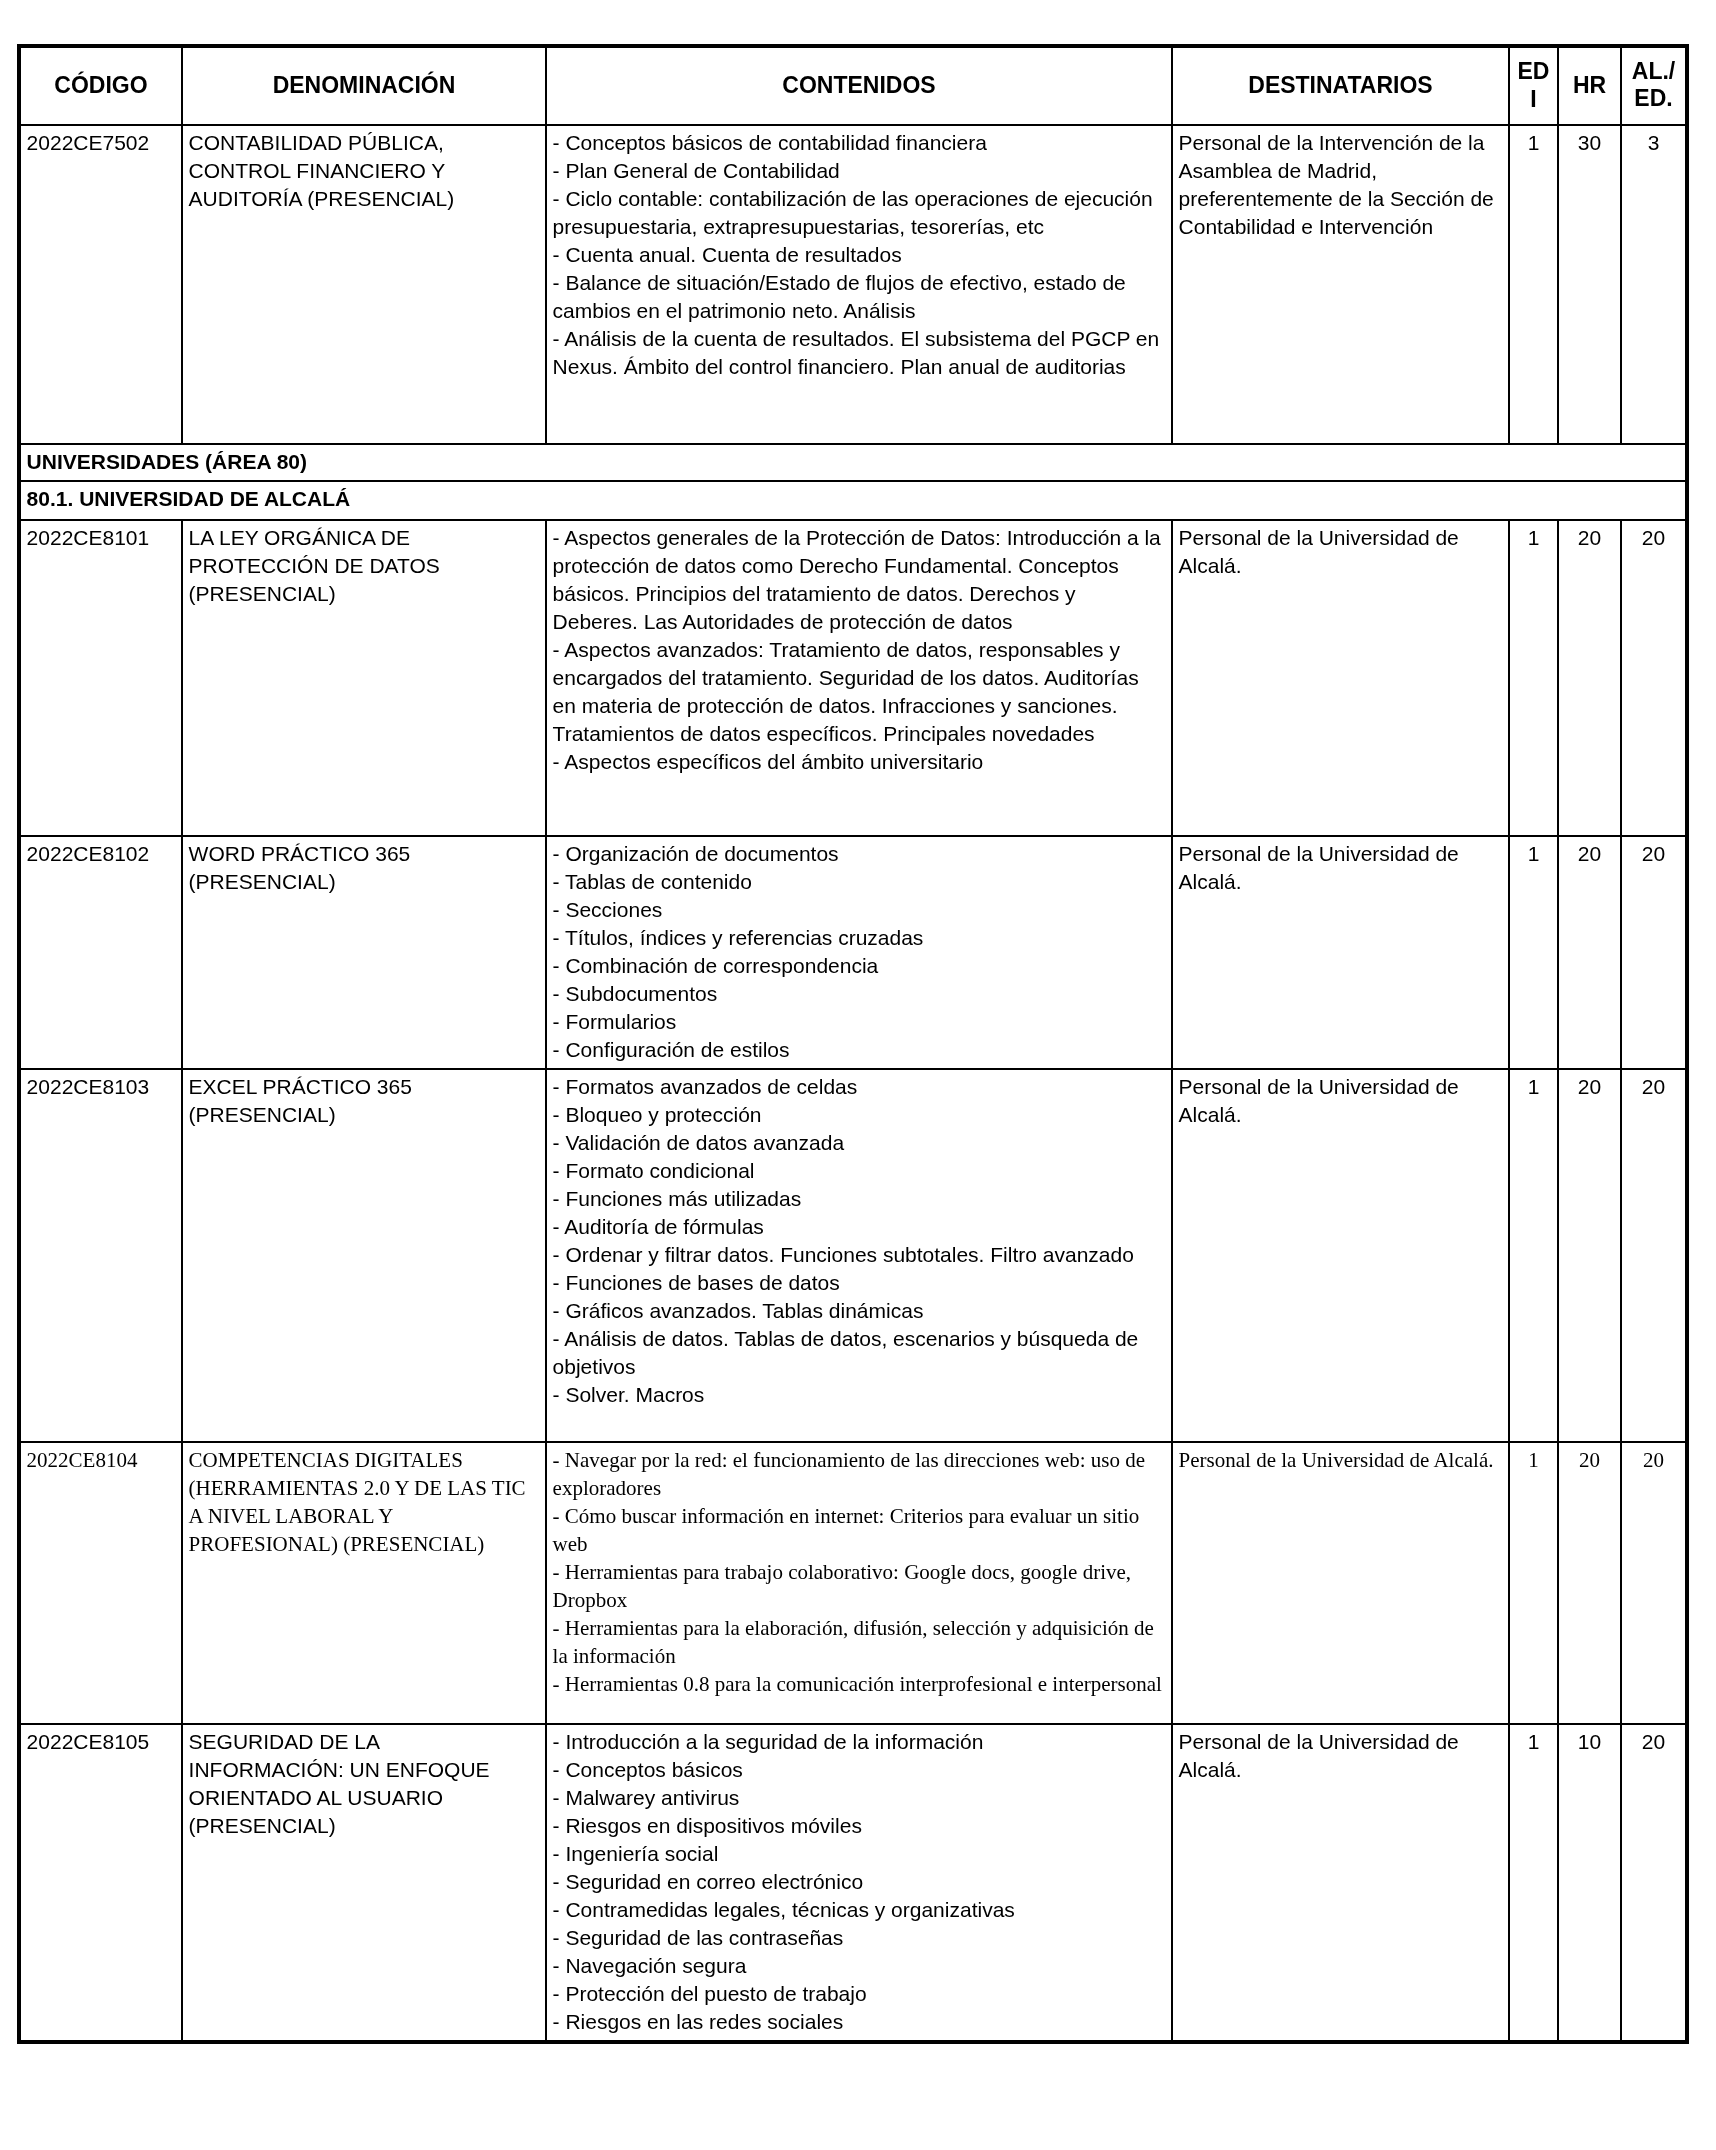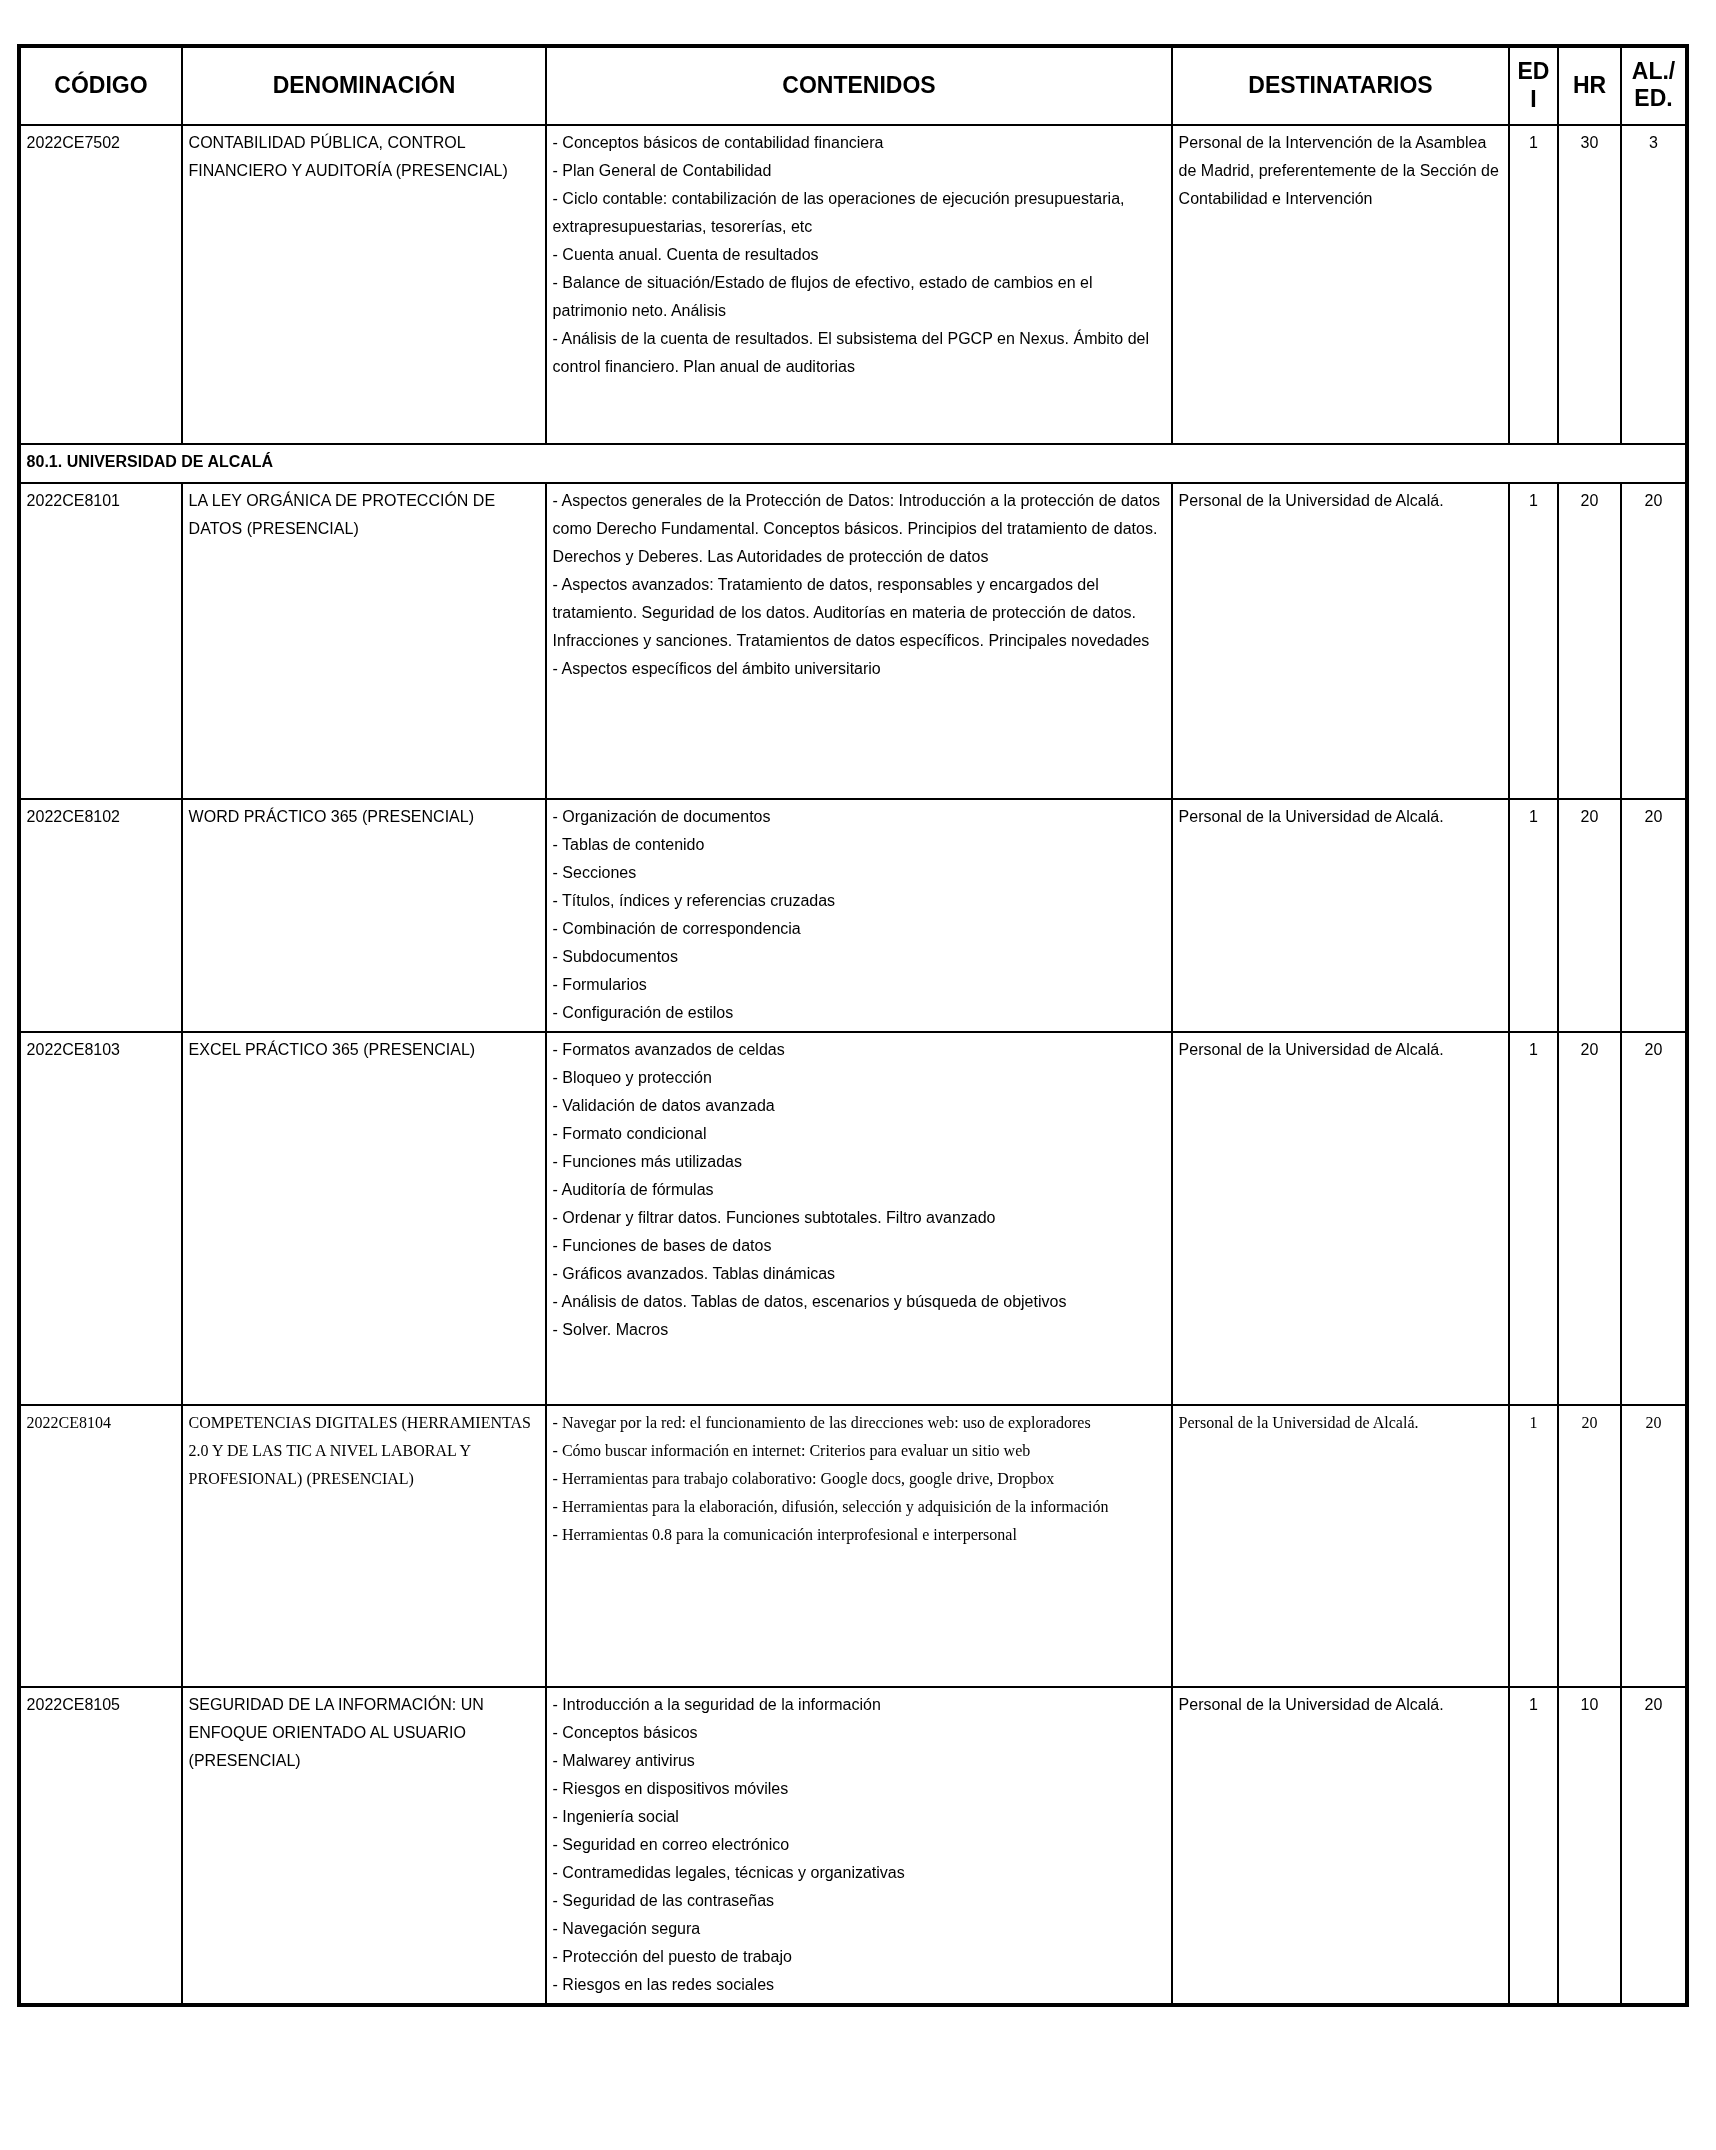--- a/index.html
+++ b/index.html
@@ -22,21 +22,21 @@
   table.courses {
     border-collapse: collapse;
     table-layout: fixed;
     width: 100%;
     border: 4.2px solid #000;
   }
   table.courses td, table.courses th {
     border: 2.8px solid #000;
     vertical-align: top;
     padding: 2.8px 5.6px 4.2px 5.6px;
-    font-size: 16px;
+    font-size: 21px;
     line-height: 28px;
     overflow: hidden;
     word-wrap: break-word;
   }
   th {
     font-weight: bold;
     text-align: center;
     vertical-align: middle !important;
     font-size: 23px !important;
     height: 69px;
@@ -95,20 +95,23 @@
             <div class="cont-line">- Cuenta anual. Cuenta de resultados</div>
             <div class="cont-line">- Balance de situación/Estado de flujos de efectivo, estado de cambios en el patrimonio neto. Análisis</div>
             <div class="cont-line">- Análisis de la cuenta de resultados. El subsistema del PGCP en Nexus. Ámbito del control financiero. Plan anual de auditorias</div>
           </td>
     <td class="c-dest">Personal de la Intervención de la Asamblea de Madrid, preferentemente de la Sección de Contabilidad e Intervención</td>
     <td class="c-num">1</td>
     <td class="c-num">30</td>
     <td class="c-num">3</td>
   </tr>
 
+  <tr class="section-row" style="height: 37px;">
+    <td class="section-cell" colspan="7">UNIVERSIDADES (ÁREA 80)</td>
+  </tr>
 
   <tr class="section-row" style="height: 39px;">
     <td class="section-cell" colspan="7">80.1. UNIVERSIDAD DE ALCALÁ</td>
   </tr>
 
   <tr class="course-row" style="height: 316px;">
     <td class="c-codigo">2022CE8101</td>
     <td class="c-denom">LA LEY ORGÁNICA DE PROTECCIÓN DE DATOS (PRESENCIAL)</td>
     <td class="c-cont">
             <div class="cont-line">- Aspectos generales de la Protección de Datos: Introducción a la protección de datos como Derecho Fundamental. Conceptos básicos. Principios del tratamiento de datos. Derechos y Deberes. Las Autoridades de protección de datos</div>

